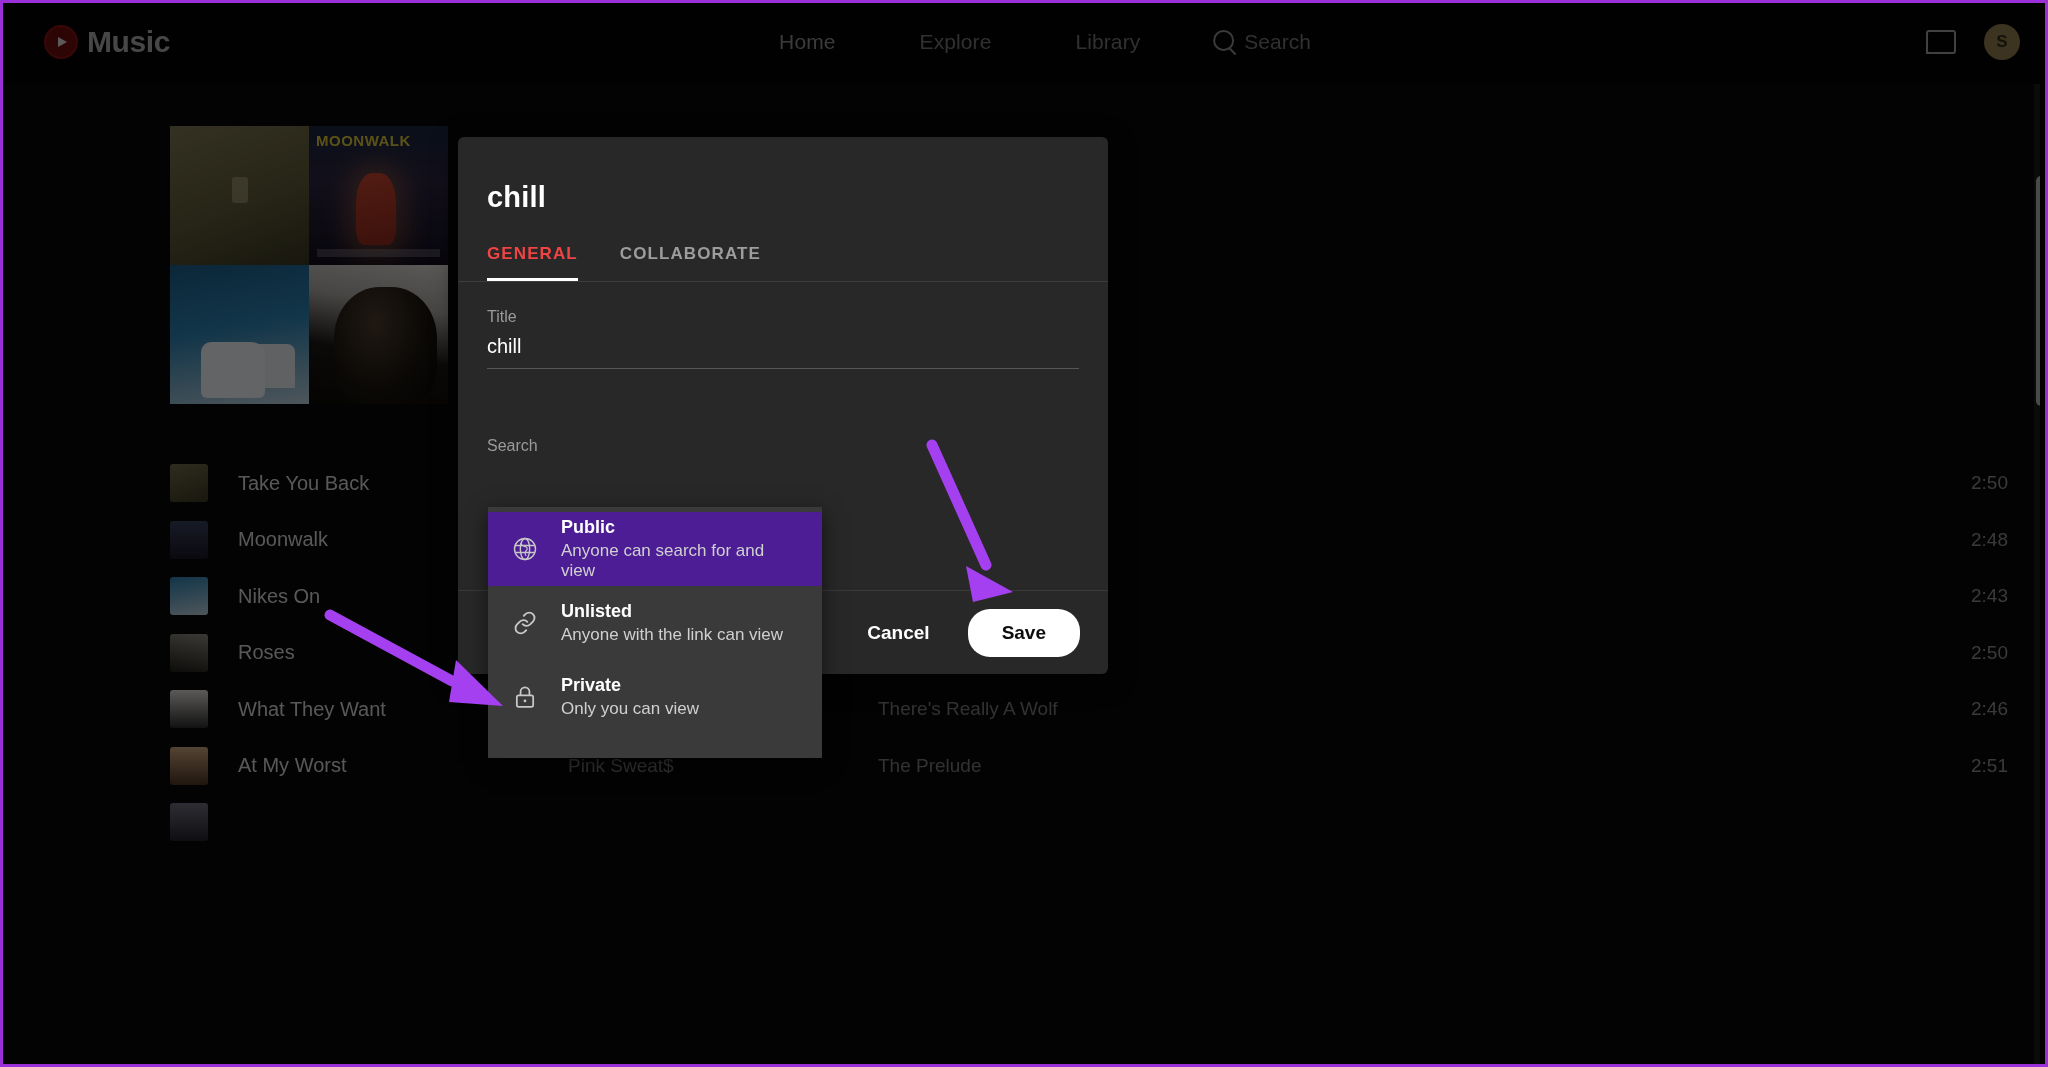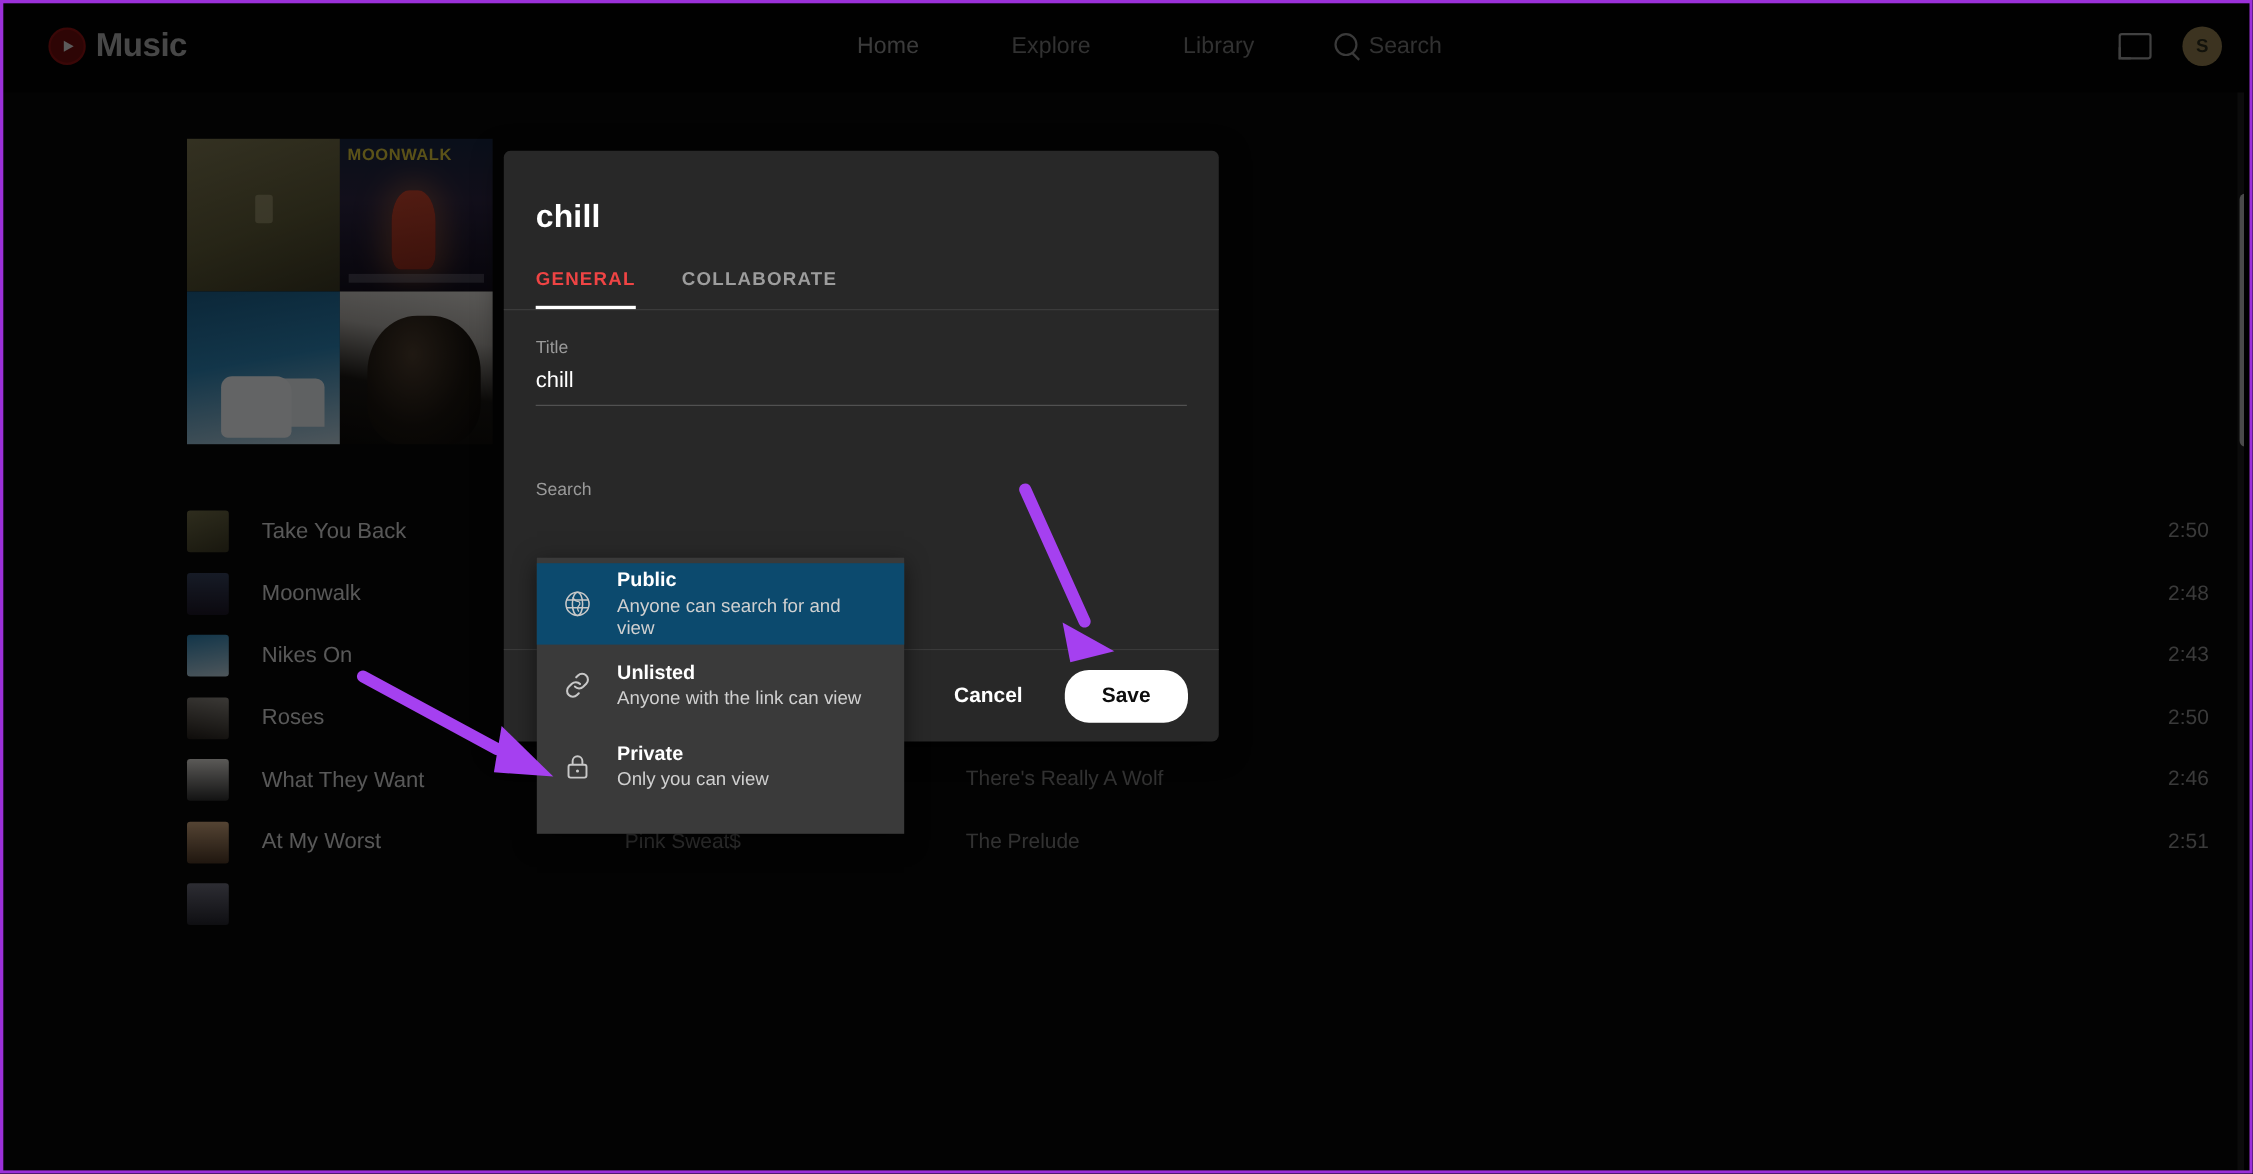--- a/index.html
+++ b/index.html
@@ -241,21 +241,21 @@
     background:#3a3a3a;
     box-shadow:0 6px 20px rgba(0,0,0,.55);
     z-index:90;
     padding-top:5px;
   }
   .dd-item {
     display:flex; align-items:center; gap:21px;
     height:74px; padding:0 22px;
     cursor:pointer;
   }
-  .dd-item.selected { background:#0c4a6e; }
+  .dd-item.selected { background:#4c1d95; }
   .dd-icon {
     width:30px; height:30px; flex:0 0 30px;
     display:flex; align-items:center; justify-content:center;
     color:#c8c8c8;
   }
   .dd-texts { display:flex; flex-direction:column; gap:3px; }
   .dd-name { font-size:18px; font-weight:700; color:#fff; }
   .dd-desc { font-size:17px; color:#d0d0d0; }
 
   

